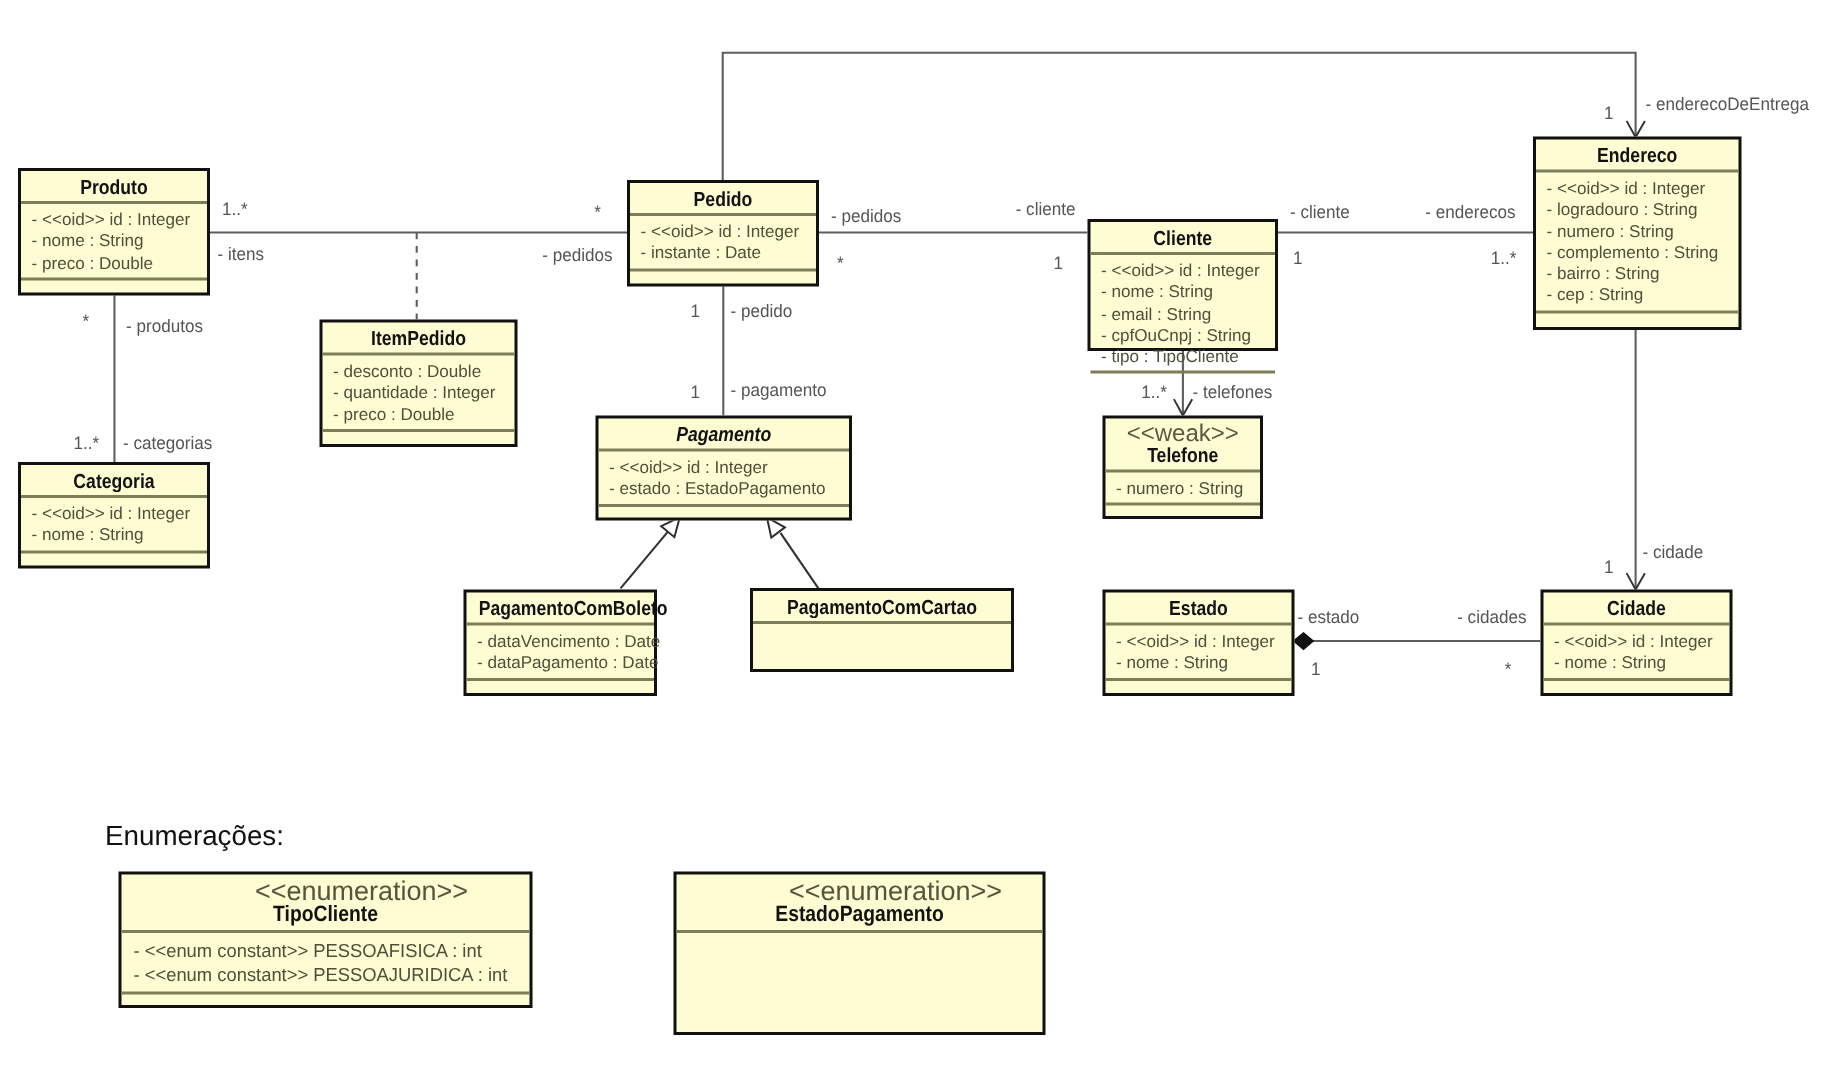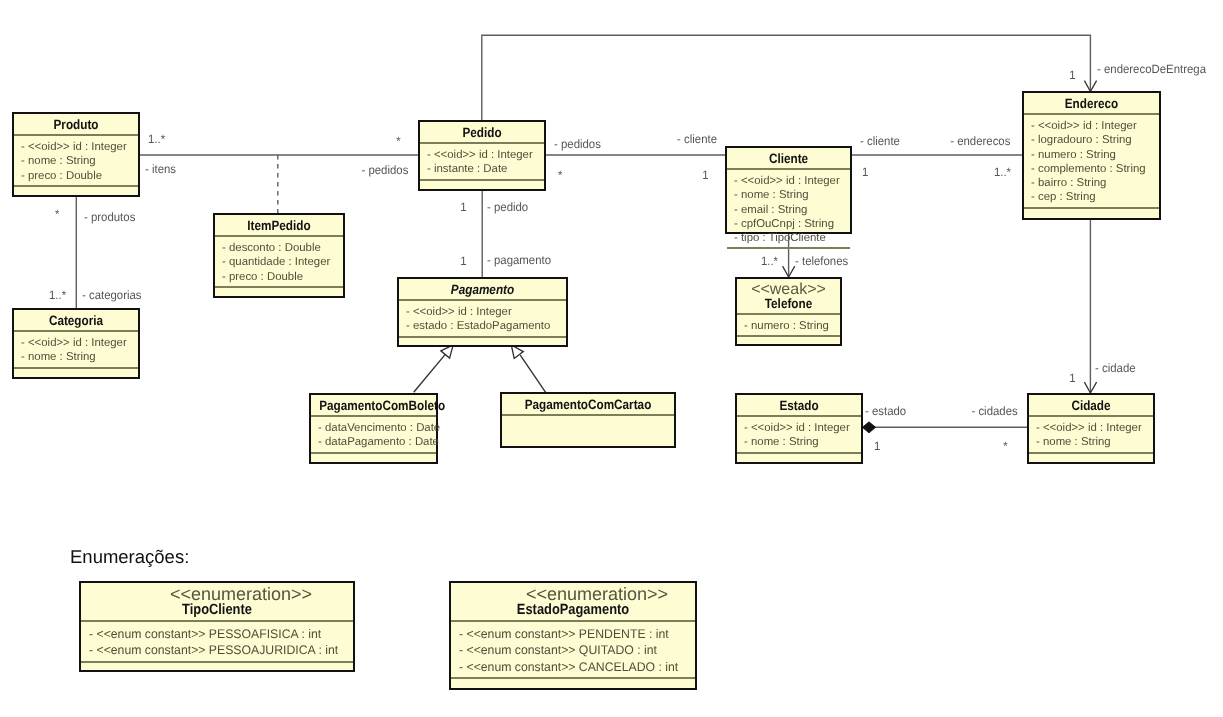--- a/index.html
+++ b/index.html
@@ -226,20 +226,15 @@
     <div>- &lt;&lt;enum constant&gt;&gt; PESSOAFISICA : int</div>
     <div>- &lt;&lt;enum constant&gt;&gt; PESSOAJURIDICA : int</div>
   </div>
   <div class="ops"></div>
 </div>
 <div class="uml enum" style="left:449px;top:581px;width:248px;height:109px;">
   <div class="hdr two-line">
     <span class="stereo">&lt;&lt;enumeration&gt;&gt;</span>
     <span class="cname">EstadoPagamento</span>
   </div>
-  <div class="attrs">
-    <div>- &lt;&lt;enum constant&gt;&gt; PENDENTE : int</div>
-    <div>- &lt;&lt;enum constant&gt;&gt; QUITADO : int</div>
-    <div>- &lt;&lt;enum constant&gt;&gt; CANCELADO : int</div>
-  </div>
   <div class="ops"></div>
 </div>
 </div>
 
 </body></html>

